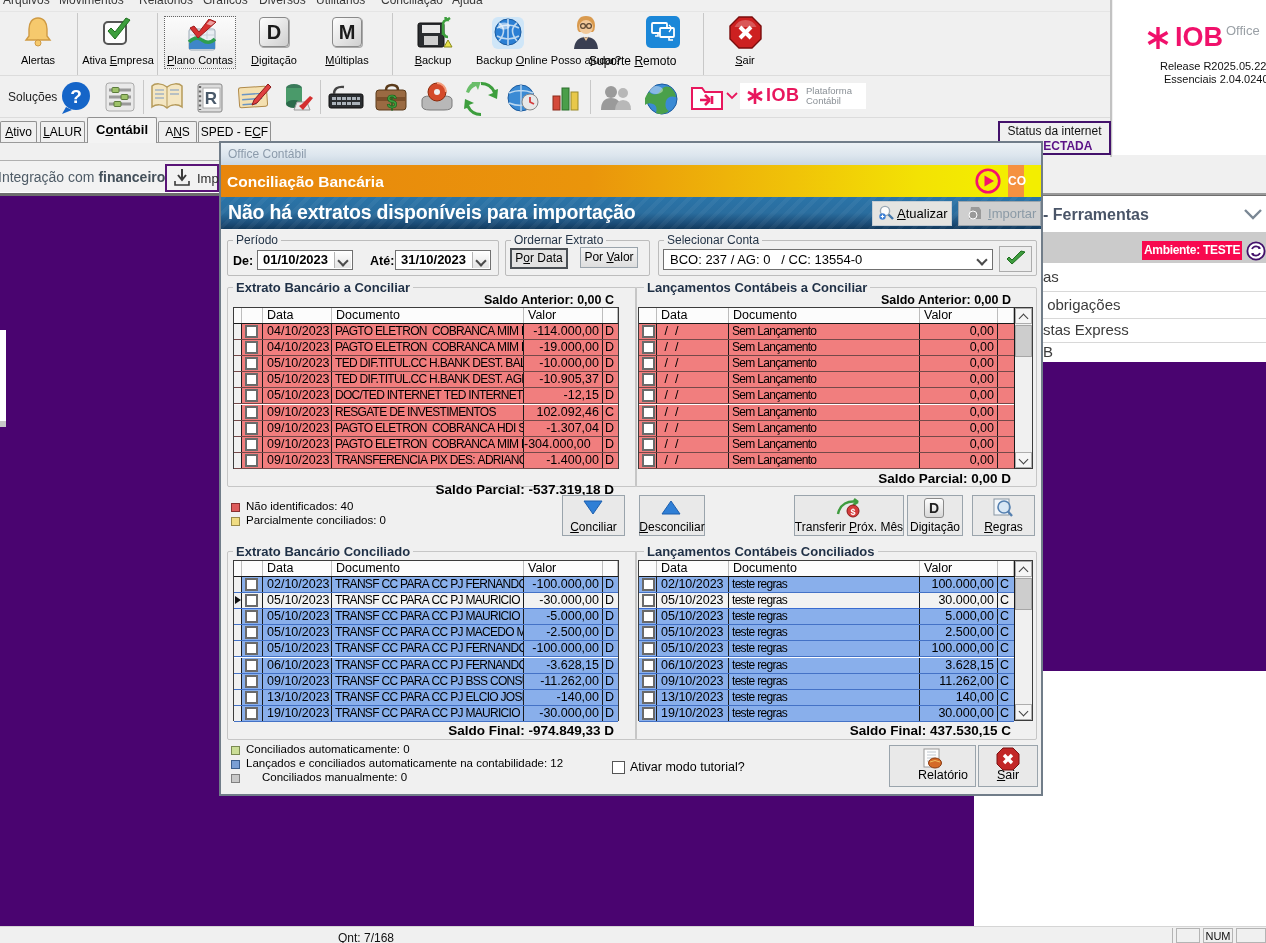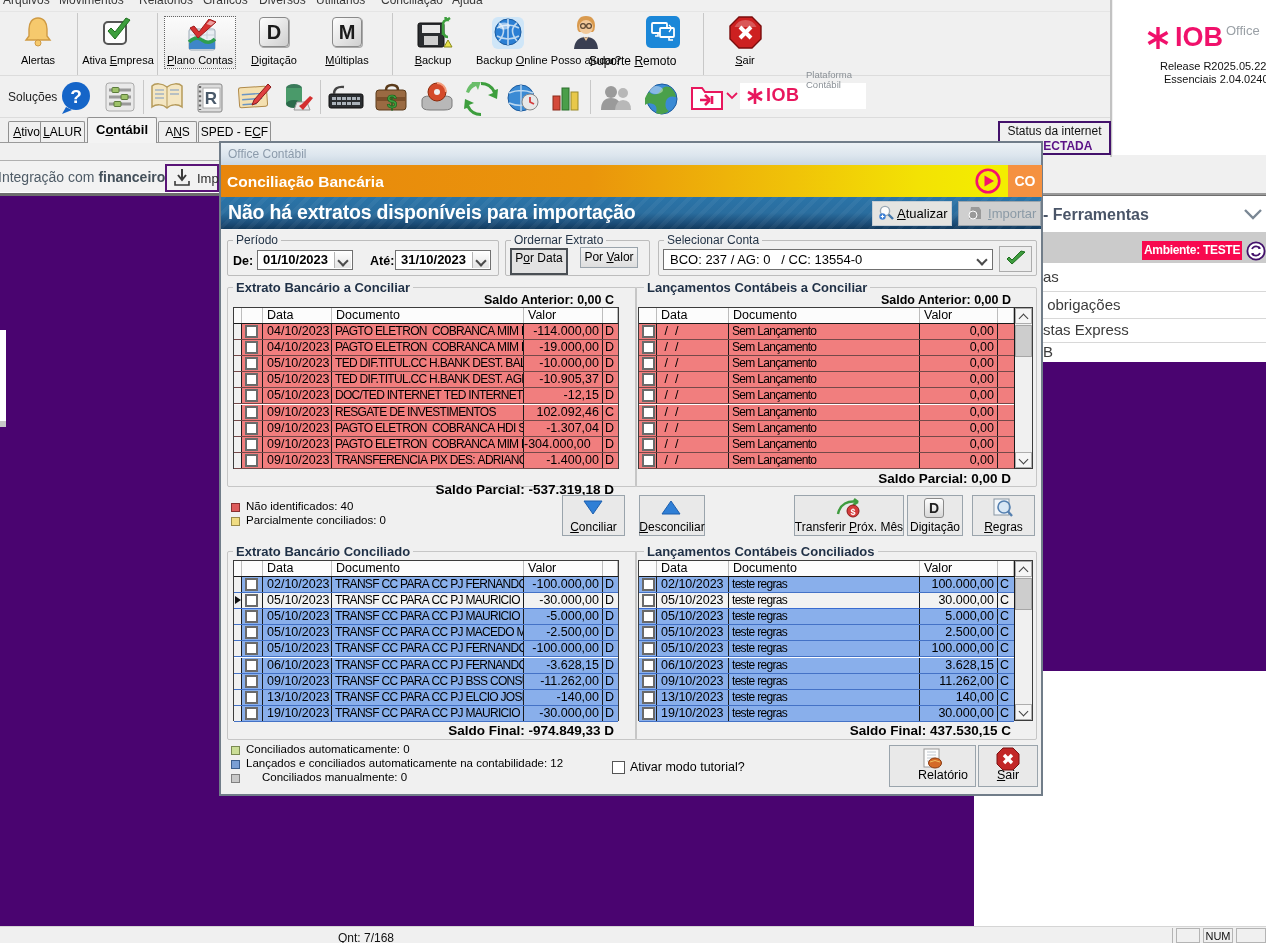--- a/index.html
+++ b/index.html
@@ -265,24 +265,24 @@
     </svg>
 <div class="abs" style="left:740px;top:83px;width:126px;height:26px;background:#fff;"></div>
 <svg class="abs" style="left:746px;top:87px;" width="18" height="18" viewBox="0 0 18 18">
       <g stroke="#e8175d" stroke-width="2.6">
         <line x1="9" y1="1" x2="9" y2="17"></line>
         <line x1="2" y1="5" x2="16" y2="13"></line>
         <line x1="16" y1="5" x2="2" y2="13"></line>
       </g>
     </svg>
 <div class="lbl" style="left:766px;top:85px;font-size:18px;font-weight:bold;color:#e8175d;letter-spacing:0.5px;">IOB</div>
-<div class="lbl" style="left:806px;top:70px;font-size:9.5px;color:#8a9096;line-height:10px;">Plataforma<br>Contábil</div>
+<div class="lbl" style="left:806px;top:86px;font-size:9.5px;color:#8a9096;line-height:10px;">Plataforma<br>Contábil</div>
 <div class="abs" id="vline-tb"></div>
 
-<div class="abs tab" style="left:8px;width:37px;"><u>A</u>tivo</div>
+<div class="abs tab" style="left:0;width:37px;"><u>A</u>tivo</div>
 <div class="abs tab" style="left:40px;width:45px;"><u>L</u>ALUR</div>
 <div class="abs tab tabsel" style="left:87px;width:70px;">C<u>o</u>ntábil</div>
 <div class="abs tab" style="left:158px;width:39px;">A<u>N</u>S</div>
 <div class="abs tab" style="left:198px;width:73px;">SPED - E<u>C</u>F</div>
 <div class="abs" id="tabline"></div>
 
 <svg class="abs" style="left:1146px;top:26px;" width="24" height="24" viewBox="0 0 24 24">
       <g stroke="#f0116b" stroke-width="3.4">
         <line x1="12" y1="1" x2="12" y2="23"></line>
         <line x1="2.5" y1="6.5" x2="21.5" y2="17.5"></line>
@@ -335,21 +335,21 @@
 <div class="abs scell" style="left:1236px;width:30px;"></div>
 
 <div class="abs" id="dlg"></div>
 <div class="abs" id="dtitle">Office Contábil</div>
 <div class="abs" id="dorange"></div>
 <div class="lbl" style="left:227px;top:173px;font-size:15.5px;font-weight:bold;color:#fff;z-index:7;">Conciliação Bancária</div>
 <svg class="abs z7" style="left:975px;top:168px;" width="26" height="26" viewBox="0 0 26 26">
       <circle cx="13" cy="13" r="11.3" fill="none" stroke="#f5106e" stroke-width="2.6"></circle>
       <path d="M9.5 7.5 L19 13 L9.5 18.5 Z" fill="#f5106e"></path>
     </svg>
-<div class="abs z7" style="left:1008px;top:165px;width:34px;height:32px;background:#f59140;color:#fff;font-weight:bold;font-size:14px;text-align:center;line-height:32px;">CO</div>
+<div class="abs z7" style="left:1008px;top:165px;width:16px;height:32px;background:#f59140;color:#fff;font-weight:bold;font-size:12px;text-align:center;line-height:32px;">CO</div>
 <div class="abs" id="dblue"></div>
 <div class="lbl" style="left:228px;top:201px;font-size:19.5px;font-weight:bold;color:#fff;z-index:7;letter-spacing:-0.2px;">Não há extratos disponíveis para importação</div>
 <div class="abs z7" style="left:872px;top:201px;width:80px;height:25px;background:#e4e4e1;border:1px solid #c5cdd4;"></div>
 <svg class="abs z7" style="left:878px;top:205px;" width="17" height="17" viewBox="0 0 17 17">
       <circle cx="7" cy="6" r="4.6" fill="#fdfdfd" stroke="#9aa8b4" stroke-width="1.4"></circle>
       <line x1="10.5" y1="9.5" x2="15" y2="14" stroke="#4477aa" stroke-width="2.4"></line>
       <circle cx="4.5" cy="11.5" r="3.2" fill="#3d7fd4"></circle>
       <path d="M4.5 9.8v3.4M2.8 11.5h3.4" stroke="#fff" stroke-width="1.1"></path>
     </svg>
 <div class="lbl" style="left:897px;top:206px;font-size:13px;color:#000;z-index:7;"><u>A</u>tualizar</div>
@@ -366,21 +366,21 @@
 <div class="lbl z7" style="left:233px;top:254px;font-size:12.5px;font-weight:bold;">De:</div>
 <div class="abs datef" style="left:257px;top:250px;width:96px;height:20px;line-height:18px;padding-left:5px;">01/10/2023<span class="ddbtn">
         <span class="chev"></span>
       </span></div>
 <div class="lbl z7" style="left:370px;top:254px;font-size:12.5px;font-weight:bold;">Até:</div>
 <div class="abs datef" style="left:395px;top:250px;width:96px;height:20px;line-height:18px;padding-left:5px;">31/10/2023<span class="ddbtn">
         <span class="chev"></span>
       </span></div>
 <div class="abs fset" style="left:505px;top:240px;width:145px;height:36px;"></div>
 <div class="fcap" style="left:511px;top:233px;">Ordernar Extrato</div>
-<div class="abs btn" style="left:510px;top:248px;width:58px;height:27px;border:2px solid #4a4f54;background:#e2e2e2;font-size:12px;line-height:17px;">P<u>o</u>r Data</div>
+<div class="abs btn" style="left:510px;top:248px;width:58px;height:21px;border:2px solid #4a4f54;background:#e2e2e2;font-size:12px;line-height:17px;">P<u>o</u>r Data</div>
 <div class="abs btn" style="left:580px;top:247px;width:58px;height:21px;background:linear-gradient(#f4f4f4,#dedede);font-size:12px;line-height:19px;">Por <u>V</u>alor</div>
 <div class="abs fset" style="left:658px;top:240px;width:379px;height:36px;"></div>
 <div class="fcap" style="left:664px;top:233px;">Selecionar Conta</div>
 <div class="abs" style="left:663px;top:249px;width:330px;height:21px;background:#fff;border:1px solid #707070;z-index:8;font-size:13px;color:#000;line-height:19px;padding-left:6px;">BCO: 237 / AG: 0&nbsp;&nbsp;&nbsp;/ CC: 13554-0<span class="ddbtn" style="width:17px;background:#fff;border-left:none;">
         <span class="chev" style="left:4px;"></span>
       </span></div>
 <div class="abs btn" style="left:999px;top:246px;width:33px;height:26px;background:#ededed;border:1px solid #acacac;"></div>
 <svg class="abs" style="left:1005px;top:250px;z-index:9;" width="22" height="18" viewBox="0 0 22 18">
       <path d="M2 9 l5 5 L20 2 l-4 -1 -9 9 -3 -3z" fill="#3f9c3f" stroke="#1e6e1e" stroke-width="1"></path>
     </svg>

